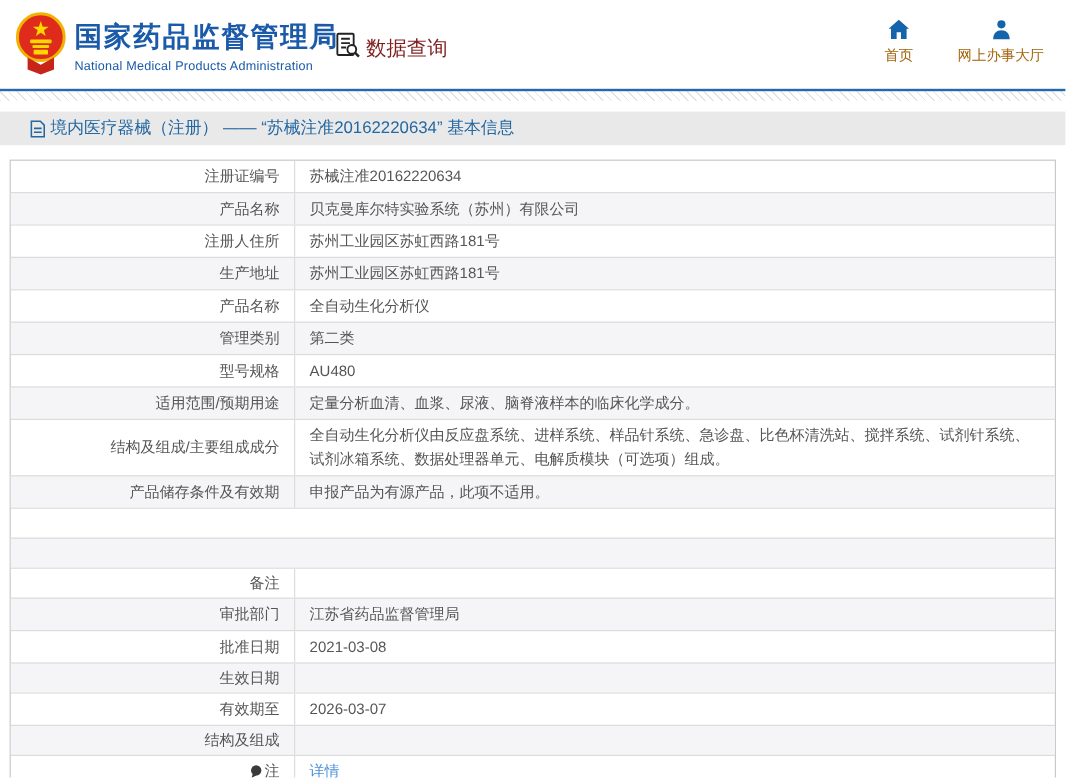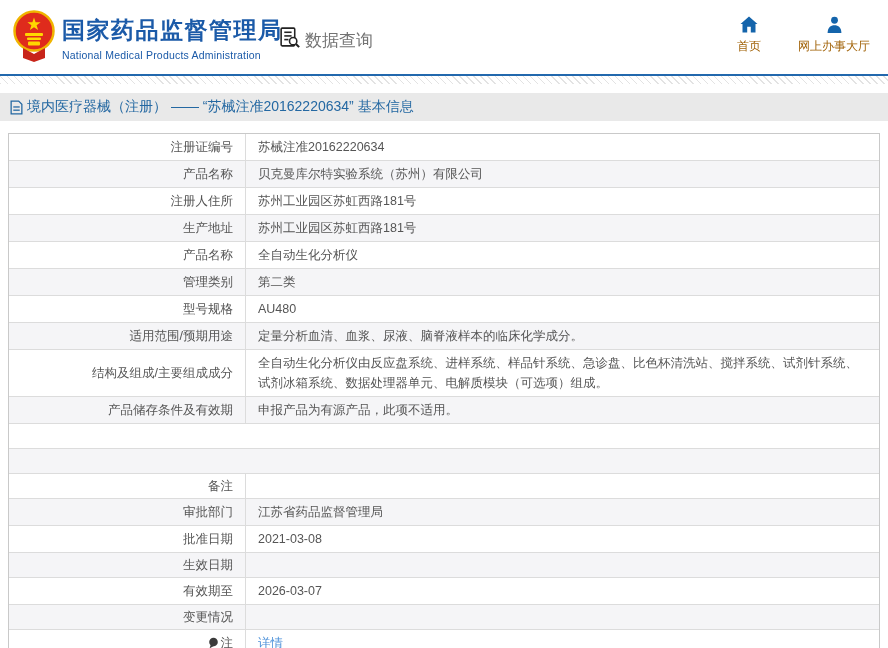--- a/index.html
+++ b/index.html
@@ -18,42 +18,42 @@
     background: #fff;
     border-bottom: 2px solid #2268ad;
   }
   .emblem-wrap { position: absolute; left: 12px; top: 8px; }
   .logo-text { position: absolute; left: 62px; top: 15px; color: #1b5aa8; }
   .logo-title { font-size: 23px; font-weight: bold; letter-spacing: 1.5px; }
   .logo-sub { font-size: 10.5px; margin-top: 3px; letter-spacing: 0.2px; }
   .data-query {
     position: absolute; left: 278px; top: 26px;
     display: flex; align-items: center; gap: 4px;
-    color: #737373; font-size: 17px; cursor: pointer;
+    color: #7f1d1d; font-size: 17px; cursor: pointer;
   }
   .top-nav { position: absolute; right: 18px; top: 15px; display: flex; gap: 32px; }
   .nav-item {
     display: flex; flex-direction: column; align-items: center;
     font-size: 12px; color: #a16207; cursor: pointer; min-width: 34px;
   }
   .nav-item .icn { height: 18px; margin-bottom: 5px; display: flex; align-items: flex-end; }
 
   
   .stripes {
     height: 8px;
     background: repeating-linear-gradient(45deg, #e3e3e3 0 1px, #ffffff 1px 5px);
   }
 
   
   .breadcrumb {
     margin-top: 9px;
     height: 28px;
     background: #e9e9e9;
     display: flex; align-items: center;
-    padding-left: 10px;
+    padding-left: 25px;
     color: #2468a2; font-size: 14px;
   }
   .breadcrumb .bc-icon { margin-right: 4px; display: flex; align-items: center; }
 
   
   .info-table {
     margin: 12px 8px 0 8px;
     width: 872px;
     border: 1px solid #c9c9c9;
     background: #fff;
@@ -210,21 +210,21 @@
   </div>
   <div class="trow">
     <div class="label-cell">生效日期</div>
     <div class="value-cell"></div>
   </div>
   <div class="trow">
     <div class="label-cell">有效期至</div>
     <div class="value-cell">2026-03-07</div>
   </div>
   <div class="trow">
-    <div class="label-cell">变更情况</div>
+    <div class="label-cell">结构及组成</div>
     <div class="value-cell"></div>
   </div>
   <div class="trow">
     <div class="label-cell">
       <span class="note-icon-wrap">
         <svg width="11" height="12" viewBox="0 0 11 12">
           <circle cx="5.5" cy="5" r="4.3" fill="#3a3a3a"></circle>
           <polygon points="1.6,11.3 2.8,7.4 5.8,9.1" fill="#3a3a3a"></polygon>
         </svg>
       </span>

